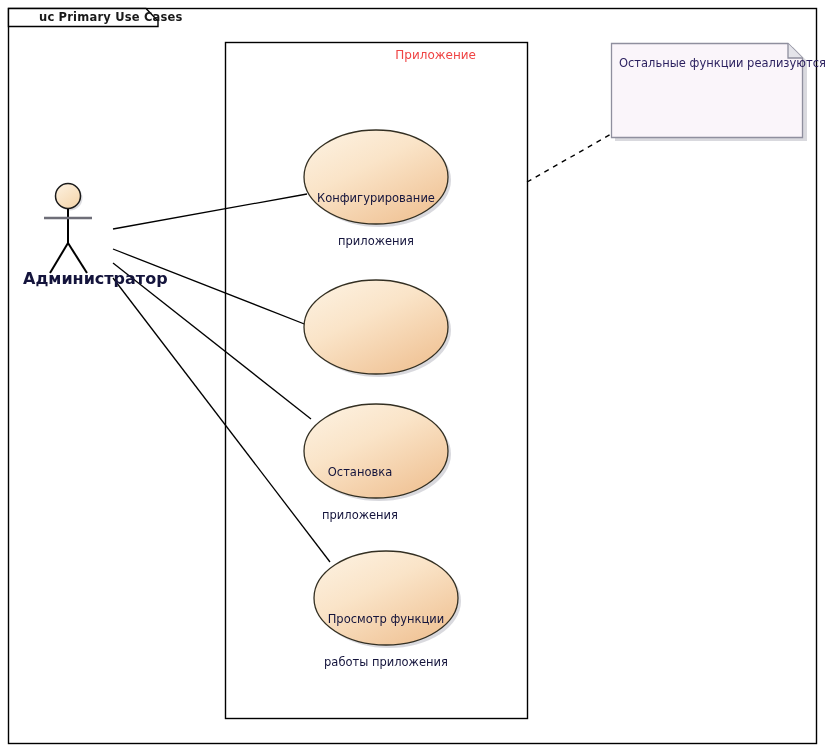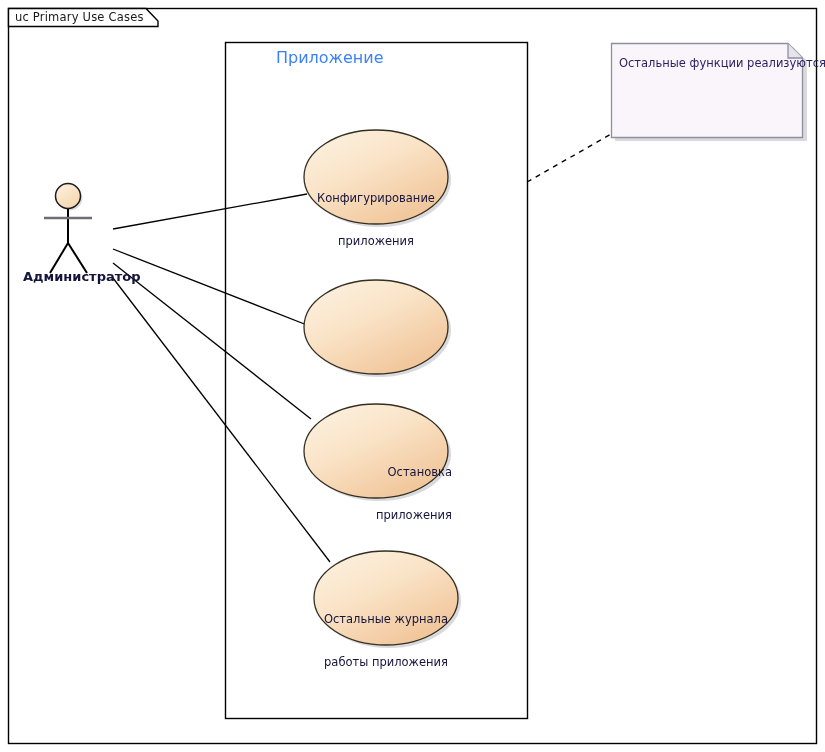--- a/index.html
+++ b/index.html
@@ -25,38 +25,39 @@
     top: 0;
   }
   .lbl {
     position: absolute;
     white-space: pre;
     color: #000000;
     line-height: 1.25;
   }
   #frame-title {
     font-size: 11.5px;
-    font-weight: normal;
+    font-weight: bold;
     letter-spacing: 0.2px;
     color: #1a1a1a;
+    margin-left: 24px;
   }
   #boundary-title {
-    font-size: 16px;
-    color: #3b82f6;
-    text-align: left;
+    font-size: 12px;
+    color: #ef4444;
+    text-align: right;
   }
   .uc-label {
     font-size: 11.5px;
     font-weight: normal;
     color: #14143c;
     text-align: center;
     width: 160px;
   }
   #actor-label {
-    font-size: 13px;
+    font-size: 16px;
     font-weight: bold;
     color: #14143c;
   }
   #note-text {
     font-size: 11.5px;
     color: #2a1f5e;
     width: 176px;
     line-height: 1.35;
   }
 </style>
@@ -130,27 +131,27 @@
   <div class="lbl" id="frame-title" style="left:15px; top:10px;">uc Primary Use Cases</div>
 
   <div class="lbl" id="boundary-title" style="left:276px; top:48px; width:200px;">Приложение</div>
 
   <div class="lbl uc-label" style="left:296px; top:162px;">
     <div>Конфигурирование</div>
     <div>приложения</div>
   </div>
 
 
-  <div class="lbl uc-label" style="left:292px; top:436px;text-align:right;">
+  <div class="lbl uc-label" style="left:280px; top:436px;">
     <div>Остановка</div>
     <div>приложения</div>
   </div>
 
   <div class="lbl uc-label" style="left:306px; top:583px;">
-    <div>Остальные журнала</div>
+    <div>Просмотр функции</div>
     <div>работы приложения</div>
   </div>
 
   <div class="lbl" id="actor-label" style="left:23px; top:269px;">Администратор</div>
 
   <div class="lbl" id="note-text" style="left:619px; top:56px;">Остальные функции реализуются иными средствами и не предоставляются разрабатываемым приложением</div>
 
 </div>
 
 </body></html>

